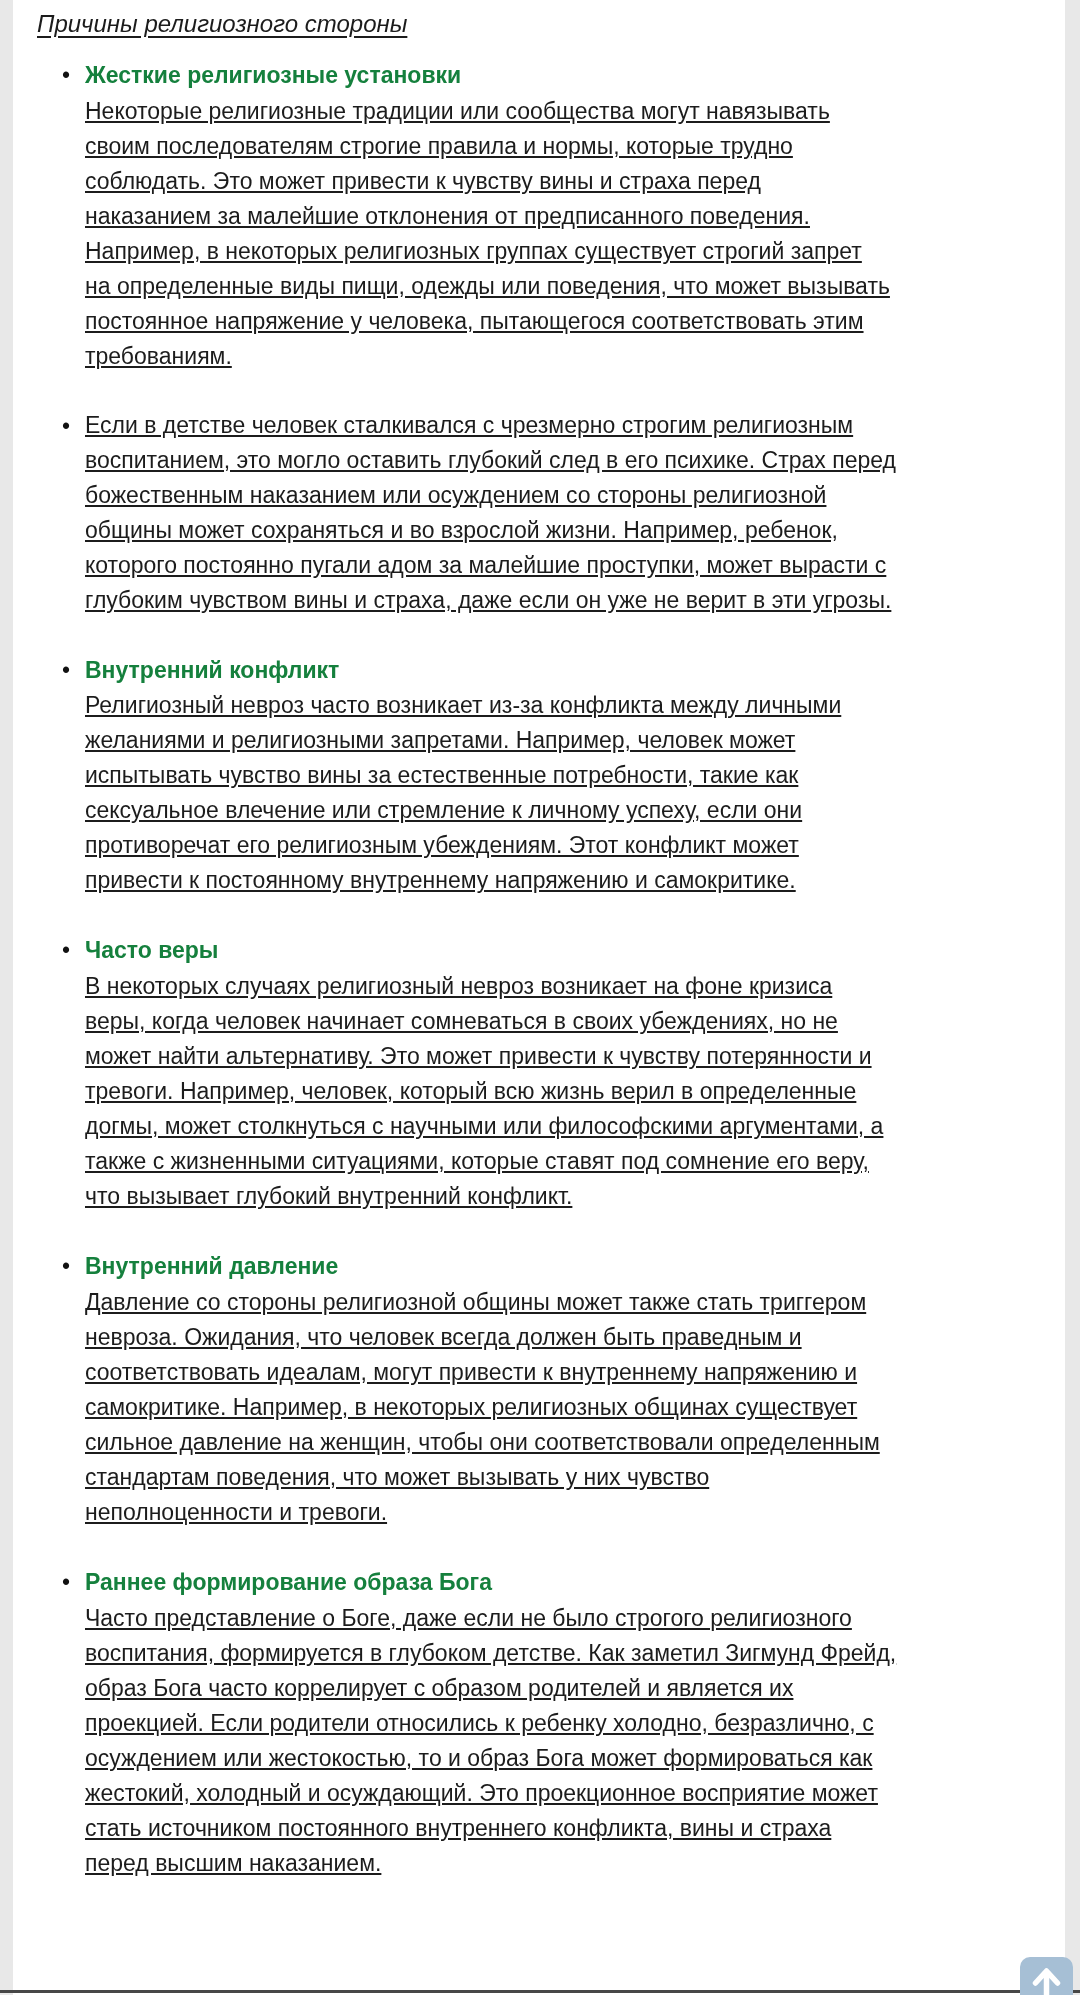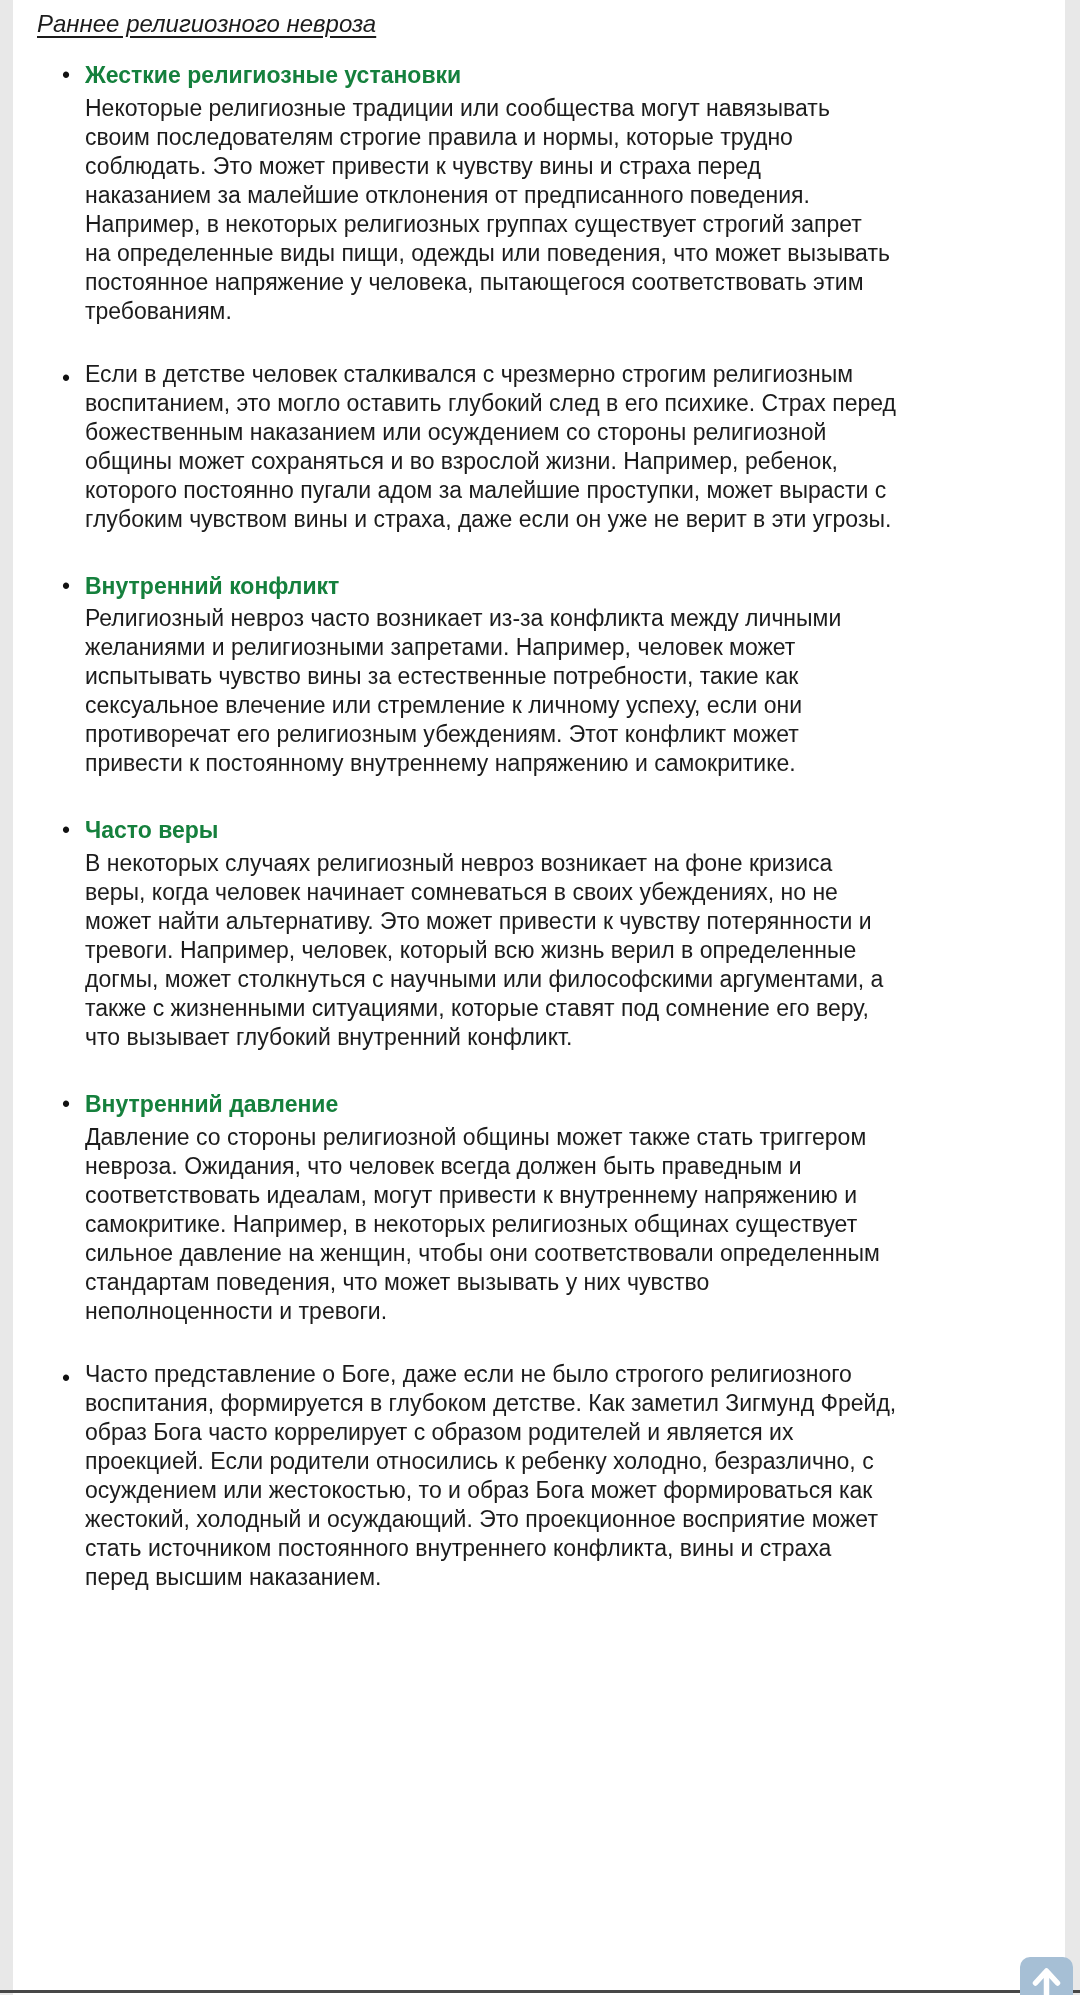--- a/index.html
+++ b/index.html
@@ -58,23 +58,24 @@
     min-width: 0;
   }
   .item-title {
     font-weight: 700;
     font-size: 23px;
     line-height: 36.7px;
     color: #15803d;
   }
   .item-text {
     font-size: 23px;
-    line-height: 29px;
+    line-height: 35px;
     white-space: pre-line;
     color: #1c1c1c;
+    text-decoration: underline;
   }
   .bottom-line {
     position: absolute;
     left: 0;
     right: 0;
     bottom: 2px;
     height: 3px;
     background: #474747;
     z-index: 1;
   }
@@ -95,21 +96,21 @@
     cursor: pointer;
     z-index: 2;
   }
 </style>
 </head>
 <body>
 
 <div class="content-column">
   <div class="doc">
 
-    <h1 class="doc-title">Раннее религиозного невроза</h1>
+    <h1 class="doc-title">Причины религиозного стороны</h1>
 
     <ul class="reasons">
 
       <li>
         <span class="bullet">•</span>
         <div class="item-body">
           <div class="item-title">Жесткие религиозные установки</div>
           <div class="item-text">Некоторые религиозные традиции или сообщества могут навязывать
 своим последователям строгие правила и нормы, которые трудно
 соблюдать. Это может привести к чувству вины и страха перед
@@ -170,20 +171,21 @@
 самокритике. Например, в некоторых религиозных общинах существует
 сильное давление на женщин, чтобы они соответствовали определенным
 стандартам поведения, что может вызывать у них чувство
 неполноценности и тревоги.</div>
         </div>
       </li>
 
       <li>
         <span class="bullet">•</span>
         <div class="item-body">
+          <div class="item-title">Раннее формирование образа Бога</div>
           <div class="item-text">Часто представление о Боге, даже если не было строгого религиозного
 воспитания, формируется в глубоком детстве. Как заметил Зигмунд Фрейд,
 образ Бога часто коррелирует с образом родителей и является их
 проекцией. Если родители относились к ребенку холодно, безразлично, с
 осуждением или жестокостью, то и образ Бога может формироваться как
 жестокий, холодный и осуждающий. Это проекционное восприятие может
 стать источником постоянного внутреннего конфликта, вины и страха
 перед высшим наказанием.</div>
         </div>
       </li>

